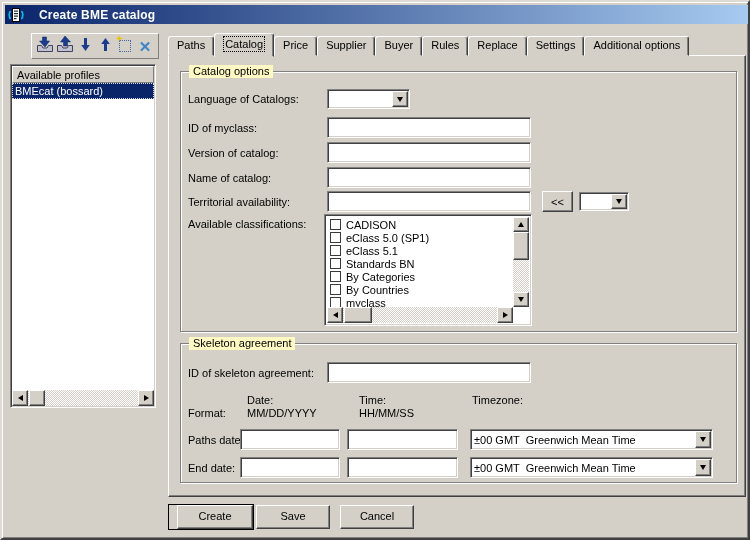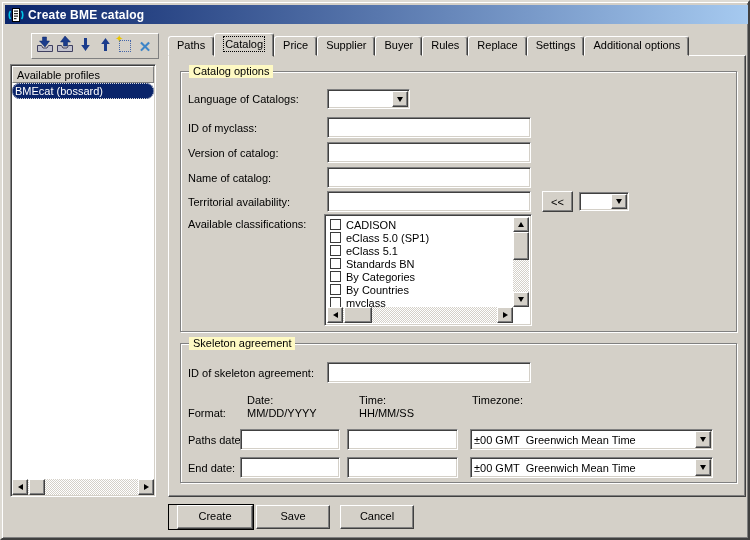--- a/index.html
+++ b/index.html
@@ -7,41 +7,41 @@
   #window{
     position:relative;width:750px;height:540px;background:#D4D0C8;
     border:2px solid;border-color:#DEDBD4 #404040 #404040 #DEDBD4;
     box-shadow:inset 1px 1px 0 #fff, inset -1px -1px 0 #808080;
     overflow:hidden;font-size:11px;color:#000;
   }
   
   .titlebar{position:absolute;left:3px;top:3px;width:744px;height:19px;
     background:linear-gradient(to right,#0A246A,#A6CAF0);
     display:flex;align-items:center;padding-left:3px;}
-  .titlebar .title-text{color:#fff;font-weight:bold;font-size:12px;margin-left:4px;letter-spacing:.2px;}
+  .titlebar .title-text{color:#fff;font-weight:bold;font-size:12px;margin-left:15px;letter-spacing:.2px;}
   .title-icon{width:16px;height:16px;display:inline-block;}
   
   .raised{background:#D4D0C8;border:1px solid;border-color:#fff #404040 #404040 #fff;
     box-shadow:inset -1px -1px 0 #808080;}
   .sunken{background:#fff;border:1px solid;border-color:#808080 #fff #fff #808080;
     box-shadow:inset 1px 1px 0 #404040, inset -1px -1px 0 #D4D0C8;}
   .thinraised{border:1px solid;border-color:#fff #808080 #808080 #fff;}
   
   .toolbar{position:absolute;left:29px;top:31px;width:128px;height:26px;
     display:flex;align-items:center;justify-content:space-around;padding:0 3px;}
   .tbtn{width:19px;height:20px;display:flex;align-items:center;justify-content:center;background:transparent;border:none;padding:0;}
   .x-glyph{color:#3D85C8;font-weight:bold;font-size:15px;line-height:15px;}
   .new-box{width:12px;height:12px;border:1px dotted #4466AA;position:relative;display:inline-block;}
   .new-star{position:absolute;left:-5px;top:-8px;color:#E8C400;font-size:10px;}
   
-  .profiles{position:absolute;left:8px;top:62px;width:146px;height:433px;}
+  .profiles{position:absolute;left:8px;top:62px;width:146px;height:344px;}
   .profiles-header{position:absolute;left:1px;top:1px;right:1px;height:17px;
     padding:2px 0 0 4px;background:#D4D0C8;border:1px solid;border-color:#fff #808080 #808080 #fff;}
   .profiles-items{position:absolute;left:1px;top:18px;right:1px;bottom:17px;background:#fff;overflow:hidden;}
-  .profile-item{height:16px;line-height:16px;padding-left:3px;border-radius:8px;}
+  .profile-item{height:16px;line-height:16px;padding-left:3px;}
   .profile-item.selected{background:#0A246A;color:#fff;outline:1px dotted #D8D8D8;outline-offset:-1px;}
   
   .sb-track{background:#fff;background:repeating-conic-gradient(#D4D0C8 0% 25%, #fff 0% 50%) 0 0/2px 2px;}
   .sb-btn{position:absolute;width:16px;height:16px;display:flex;align-items:center;justify-content:center;}
   .sb-thumb{position:absolute;}
   .tri{width:0;height:0;display:inline-block;}
   .tri.up{border-left:3px solid transparent;border-right:3px solid transparent;border-bottom:5px solid #000;}
   .tri.down{border-left:3px solid transparent;border-right:3px solid transparent;border-top:5px solid #000;}
   .tri.left{border-top:3px solid transparent;border-bottom:3px solid transparent;border-right:5px solid #000;}
   .tri.right{border-top:3px solid transparent;border-bottom:3px solid transparent;border-left:5px solid #000;}

